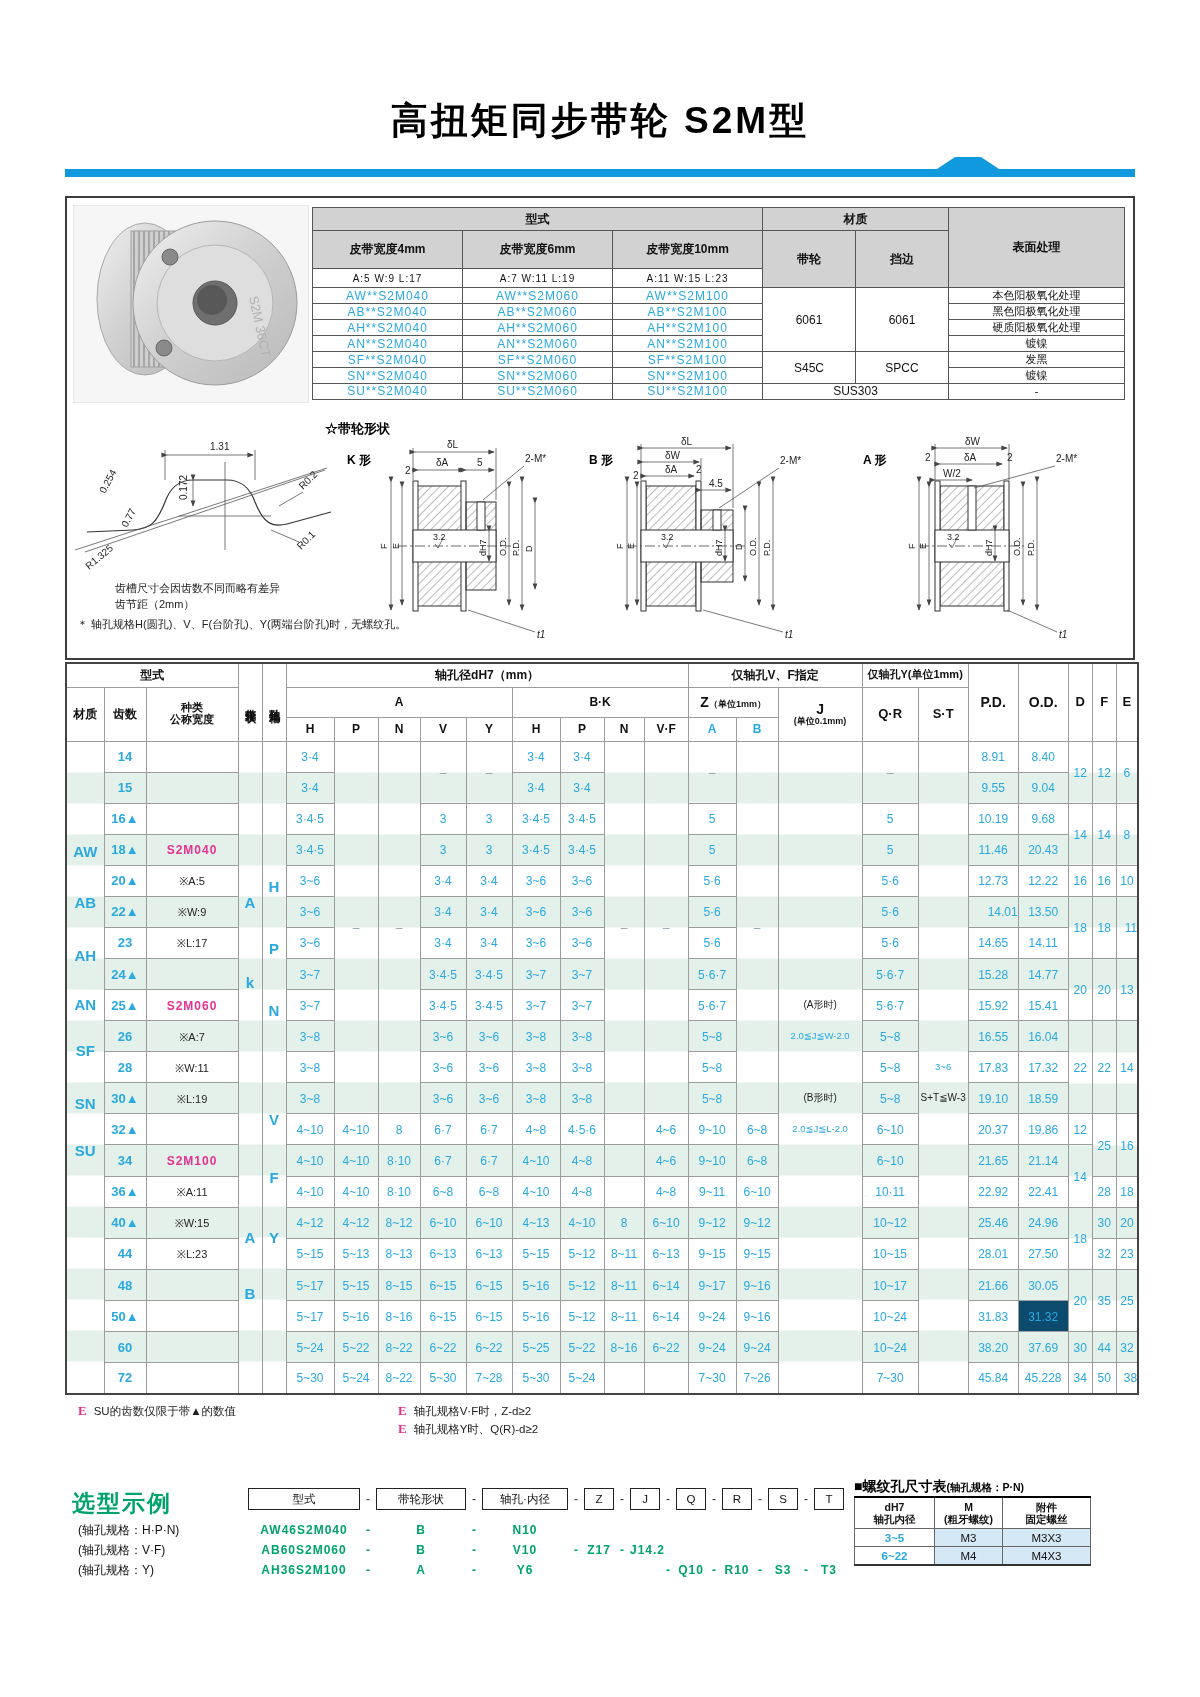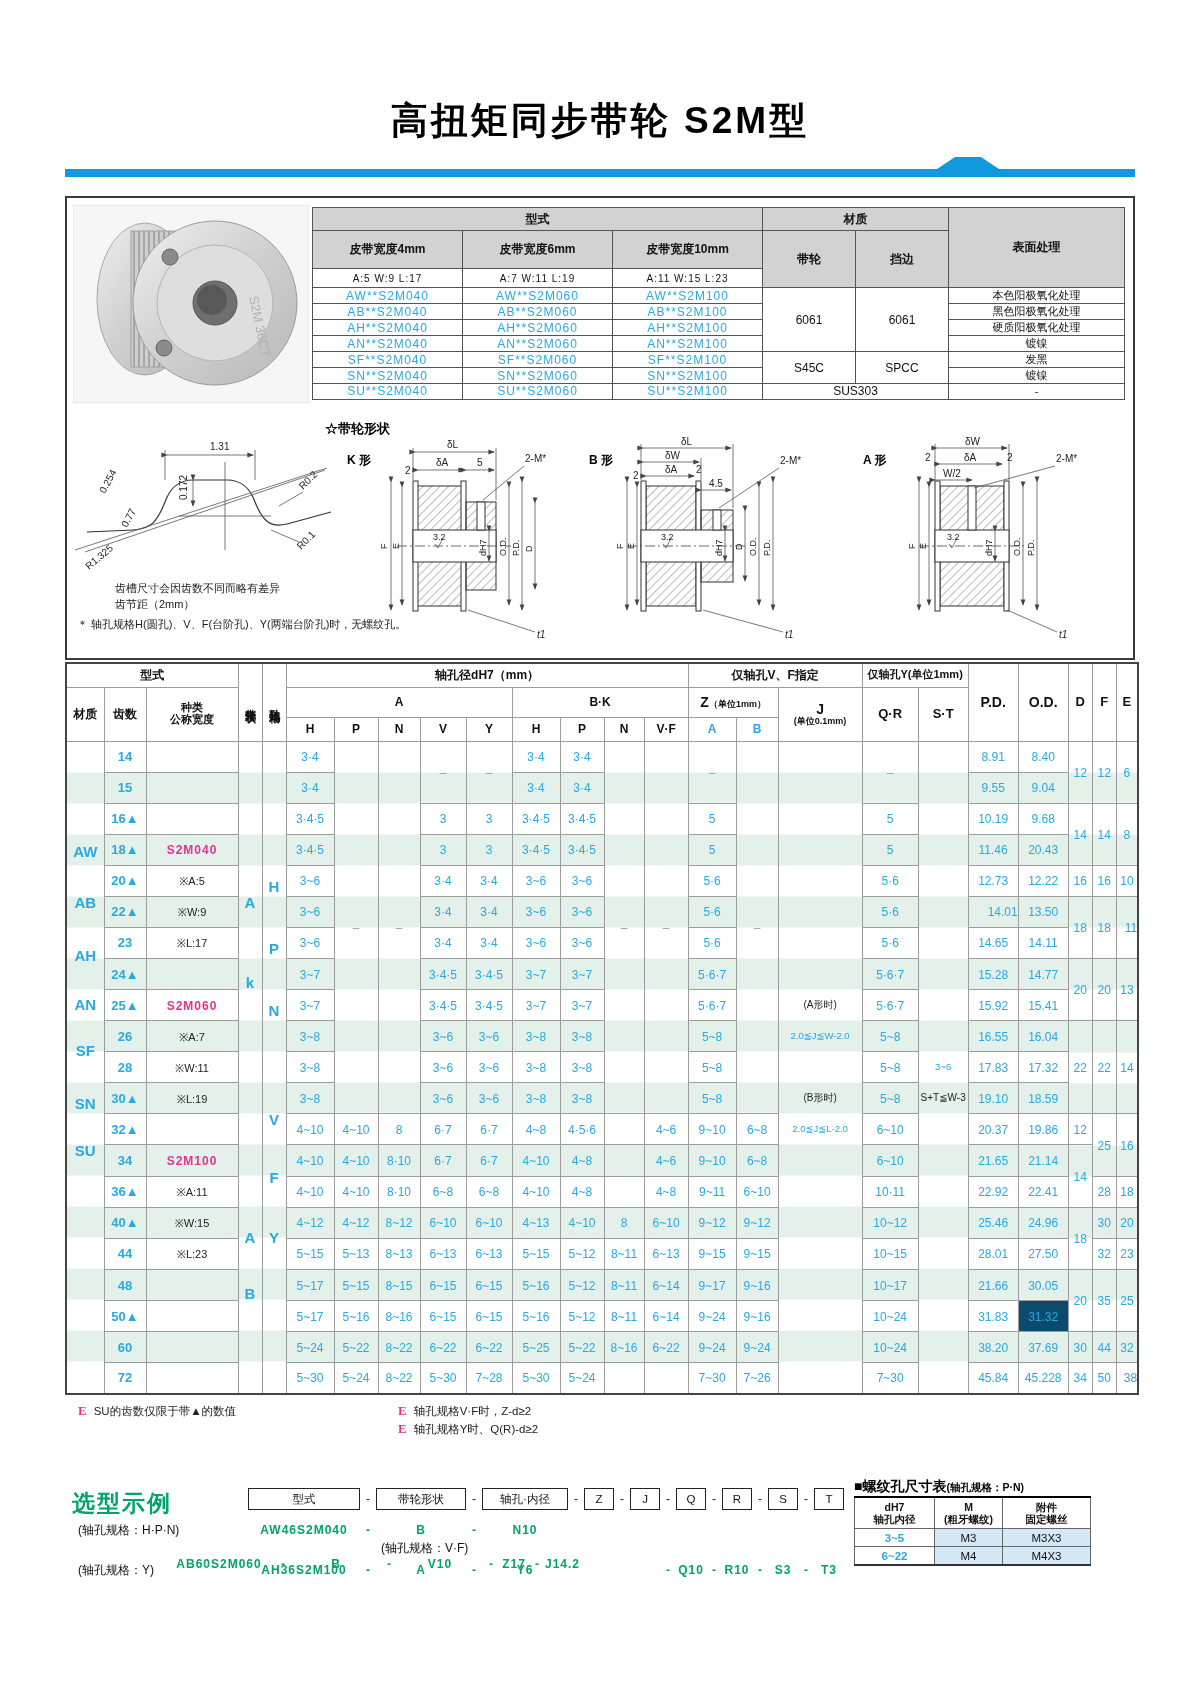--- a/index.html
+++ b/index.html
@@ -890,21 +890,21 @@
           <div class="ex-vdash"></div>
           <div class="ex-val"></div>
           <div class="ex-vdash"></div>
           <div class="ex-val"></div>
           <div class="ex-vdash"></div>
           <div class="ex-val"></div>
           <div class="ex-vdash"></div>
           <div class="ex-val"></div>
         </div>
       </div>
-      <div style="display: flex; align-items: center; height: 20px; flex-direction: column;">
+      <div style="display: flex; align-items: center; height: 20px;">
         <div class="ex-label" style="width: 170px;">(轴孔规格：V·F)</div>
         <div class="ex-grid" style="width: 606px;">
           <div class="ex-val">AB60S2M060</div>
           <div class="ex-vdash">-</div>
           <div class="ex-val">B</div>
           <div class="ex-vdash">-</div>
           <div class="ex-val">V10</div>
           <div class="ex-vdash">-</div>
           <div class="ex-val">Z17</div>
           <div class="ex-vdash">-</div>

